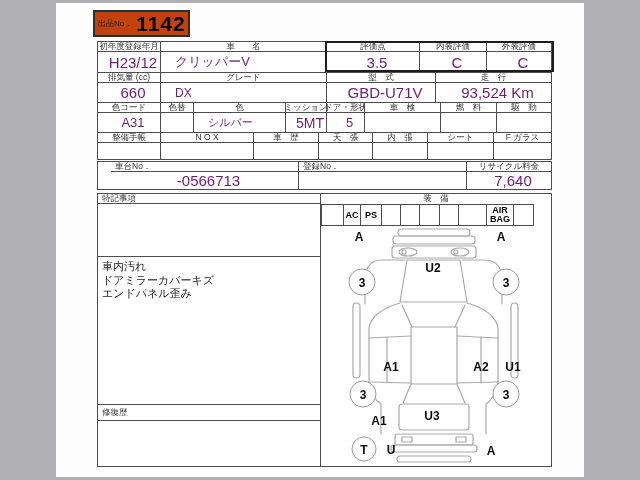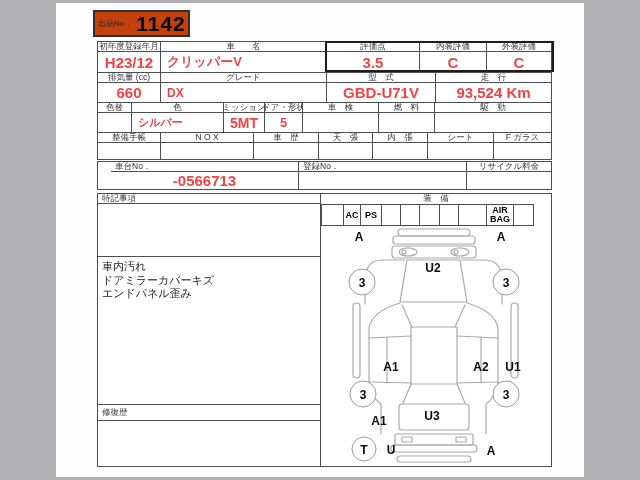--- a/index.html
+++ b/index.html
@@ -15,22 +15,22 @@
   .lot-num{font-size:21px;font-weight:bold;margin-left:4px;letter-spacing:1px;color:#000;}
   
   .tbl{border:1px solid #4d4d4d;background:#fff;}
   .trow{display:flex;border-top:1px solid #4d4d4d;}
   .trow:first-child{border-top:none;}
   .cell{border-left:1px solid #4d4d4d;display:flex;flex-direction:column;overflow:hidden;}
   .cell:first-child{border-left:none;}
   .h{height:10px;border-bottom:1px solid #4d4d4d;font-size:8.5px;color:#333;
      display:flex;align-items:center;justify-content:center;white-space:nowrap;line-height:9px;}
   .h.left{justify-content:flex-start;padding-left:4px;}
-  .v{flex:1;display:flex;align-items:center;justify-content:center;font-weight:bold;
-     font-size:14px;color:#ef4444;white-space:nowrap;}
+  .v{flex:1;display:flex;align-items:center;justify-content:center;font-weight:normal;
+     font-size:14px;color:#701a75;white-space:nowrap;margin-left:8px;}
   .v.left{justify-content:flex-start;padding-left:6px;text-align:right;}
   .f13{font-size:13px;} .f12{font-size:12px;} .f11{font-size:11px;} .f15{font-size:15px;}
   .thick{position:absolute;border:2px solid #1d1d1d;pointer-events:none;}
   
   .sec6{left:41px;top:190px;width:455px;height:274px;border:1px solid #4d4d4d;background:#fff;display:flex;}
   .leftcol{width:223px;border-right:1px solid #4d4d4d;display:flex;flex-direction:column;}
   .ltitle{height:10px;border-bottom:1px solid #4d4d4d;font-size:8.5px;color:#333;
           display:flex;align-items:center;padding-left:4px;}
   .lempty1{height:53px;border-bottom:1px solid #4d4d4d;}
   .lnotes{height:148px;border-bottom:1px solid #4d4d4d;padding:3px 4px;
@@ -97,20 +97,24 @@
       <div class="cell" style="width:109px;">
         <div class="h">型　式</div>
         <div class="v f15">GBD-U71V</div>
       </div>
       <div class="cell" style="flex:1;">
         <div class="h">走　行</div>
         <div class="v f15">93,524 Km</div>
       </div>
     </div>
     <div class="trow" style="height:30px;">
+      <div class="cell" style="width:62px;">
+        <div class="h">色コード</div>
+        <div class="v f13">A31</div>
+      </div>
       <div class="cell" style="width:33px;">
         <div class="h">色替</div>
         <div class="v"></div>
       </div>
       <div class="cell" style="width:92px;">
         <div class="h">色</div>
         <div class="v left f11">シルバー</div>
       </div>
       <div class="cell" style="width:41px;">
         <div class="h">ミッション</div>
@@ -172,20 +176,21 @@
       <div class="cell" style="width:187px;">
         <div class="h left">車台No．</div>
         <div class="v f15">-0566713</div>
       </div>
       <div class="cell" style="width:168px;">
         <div class="h left">登録No．</div>
         <div class="v"></div>
       </div>
       <div class="cell" style="flex:1;">
         <div class="h">リサイクル料金</div>
+        <div class="v f15">7,640</div>
       </div>
     </div>
   </div>
 
   <div class="abs sec6">
     <div class="leftcol">
       <div class="ltitle">特記事項</div>
       <div class="lempty1"></div>
       <div class="lnotes">
         <div>車内汚れ</div>

